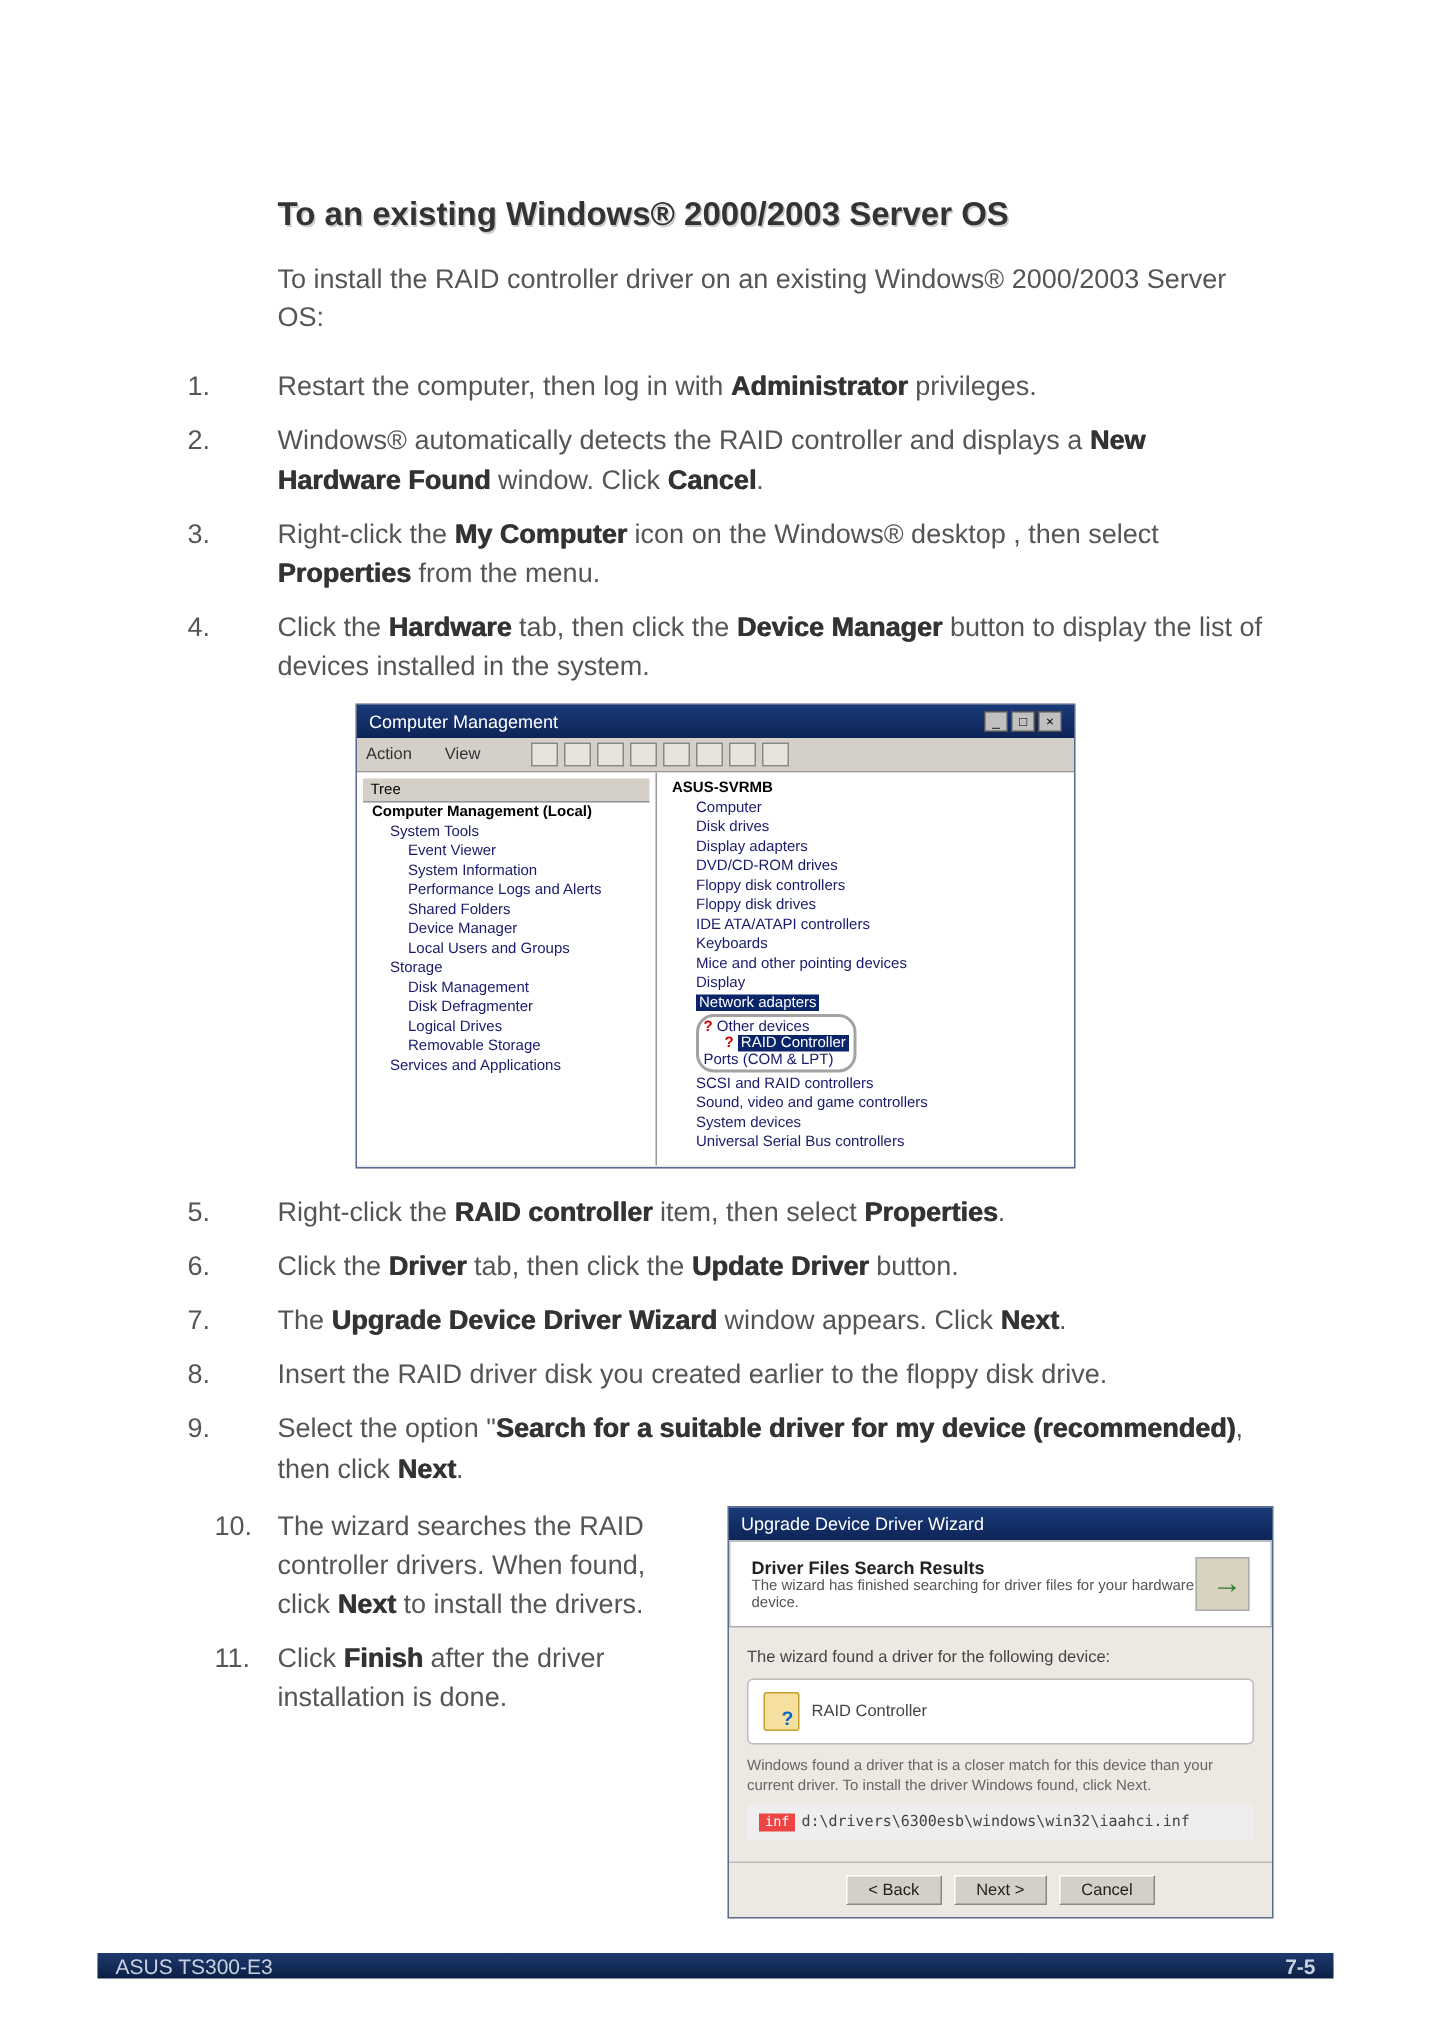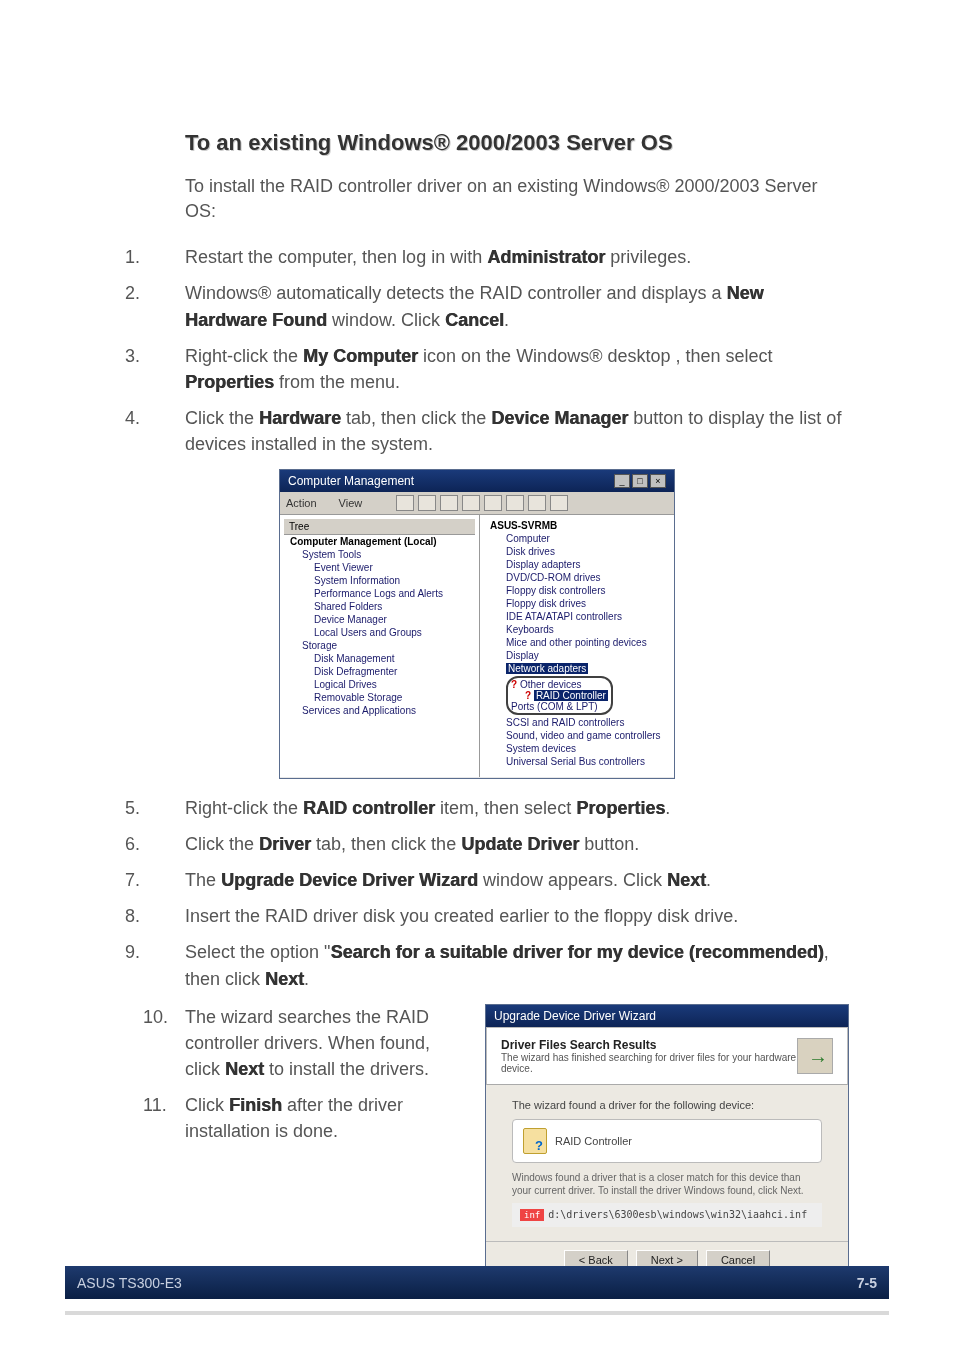--- a/index.html
+++ b/index.html
@@ -46,21 +46,21 @@
     ol.steps > li::before {
       content: counter(item) ".";
       position: absolute;
       left: 0;
       top: 0;
     }
     .b { font-weight: bold; color: #333; text-shadow: 0.5px 0 0 #333; }
     .screenshot1 {
       display: block;
       margin: 12px auto 16px auto;
-      width: 396px;
+      width: 480px;
       height: 310px;
       border: 1px solid #5a6d8f;
       background: #e8e8e8;
     }
     .s1-titlebar {
       background: linear-gradient(#1a3a7a, #0d2456);
       color: #fff;
       font-size: 12px;
       padding: 4px 8px;
       display: flex;
@@ -98,21 +98,21 @@
       background: #fff;
       padding: 4px;
       font-size: 10px;
       color: #1a1a6a;
       overflow: hidden;
     }
     .s1-right .treeitem { padding: 1px 0 1px 14px; white-space: nowrap; }
     .s1-right .treeitem.l1 { padding-left: 6px; font-weight: bold; color: #000; }
     .s1-right .treeitem.l2 { padding-left: 22px; }
     .s1-right .sel { background: #0a246a; color: #fff; display: inline; padding: 0 2px; }
-    .s1-right .redcircled { border: 2px solid #404040; border-radius: 12px; padding: 1px 3px; display: inline-block; }
+    .s1-right .redcircled { border: 2px solid #a3a3a3; border-radius: 12px; padding: 1px 3px; display: inline-block; }
     .s1-right .q { color: #c00; font-weight: bold; }
     .s1-lefthdr { background: #d4d0c8; padding: 2px 5px; border-bottom: 1px solid #999; color:#000; }
 
     .bottom-row { display: flex; gap: 20px; margin-top: 12px; }
     ol.steps10 {
       list-style: none;
       font-size: 18px;
       color: #555;
       padding-left: 60px;
       width: 400px;
@@ -139,35 +139,35 @@
       background: linear-gradient(#1a3a7a, #0d2456);
       color: #fff;
       font-size: 12px;
       padding: 4px 8px;
     }
     .s2-header { background: #fff; border: 1px solid #bbb; margin: 0; padding: 10px 14px; display: flex; justify-content: space-between; align-items: center; border-bottom:1px solid #aaa; }
     .s2-header .t { font-weight: bold; font-size: 12px; }
     .s2-header .s { font-size: 10px; color: #555; }
     .s2-header .wizico { width: 40px; height: 36px; background: #d9d2c0; border: 1px solid #aaa; position: relative; }
     .s2-header .wizico::after { content: '→'; color: #2a7a2a; font-size: 20px; position: absolute; right: 4px; top: 6px; }
-    .s2-body { padding: 14px 26px; font-size: 11px; color: #444; }
+    .s2-body { padding: 14px 12px; font-size: 11px; color: #444; }
     .s2-section { background: #fff; border: 1px solid #bbb; border-radius: 4px; padding: 8px 10px; margin: 8px 0; display: flex; align-items: center; gap: 8px; }
     .s2-icon { width: 24px; height: 26px; background: #f6e0a0; border: 1px solid #c0a030; border-radius: 2px; position: relative; }
     .s2-icon::after { content: '?'; color: #0066cc; font-weight: bold; position: absolute; right: 3px; bottom: 0; font-size: 13px; }
     .s2-path { background: #eee; padding: 6px 8px; font-family: monospace; font-size: 10px; margin-top: 6px; }
     .s2-sel { background: #ef4444; color: #fff; padding: 1px 4px; display: inline-block; margin-right: 4px; font-size: 9px; }
     .s2-buttons { display: flex; gap: 8px; justify-content: center; padding: 8px 14px; border-top: 1px solid #bbb; }
     .s2-btn { background: #d4d0c8; border: 1px solid #888; border-top-color:#fff; border-left-color:#fff; padding: 3px 14px; font-size: 11px; }
 
     .footer-bar {
       position: absolute;
-      bottom: 52px;
+      bottom: 32px;
       left: 65px;
       right: 65px;
-      height: 33px;
+      height: 17px;
       background: linear-gradient(#1e3a6e, #0a1f44);
       color: #c8d0e0;
       font-size: 14px;
       display: flex;
       justify-content: space-between;
       align-items: center;
       padding: 0 12px;
     }
     .footer-bar .r { font-weight: bold; }
     .footer-shadow { position: absolute; bottom: 36px; left: 65px; right: 65px; height: 4px; background: rgba(0,0,0,0.15); }

